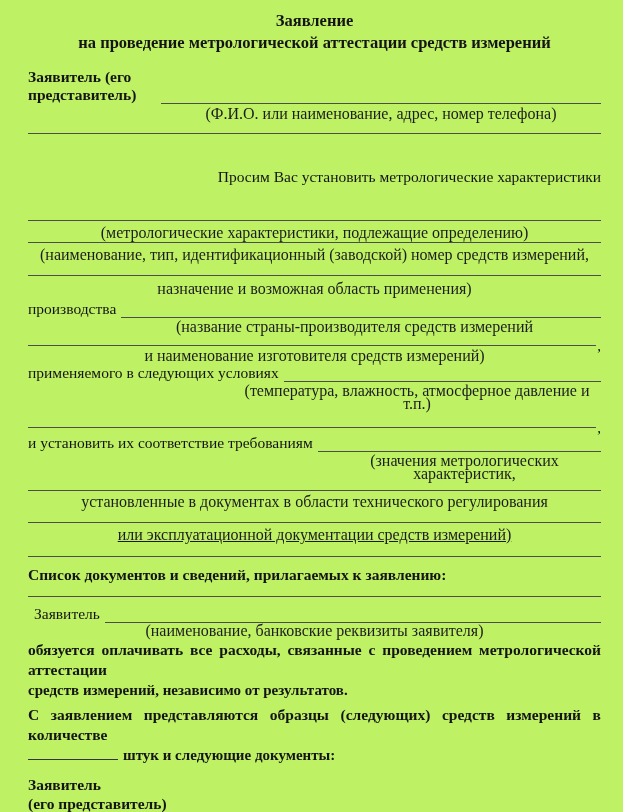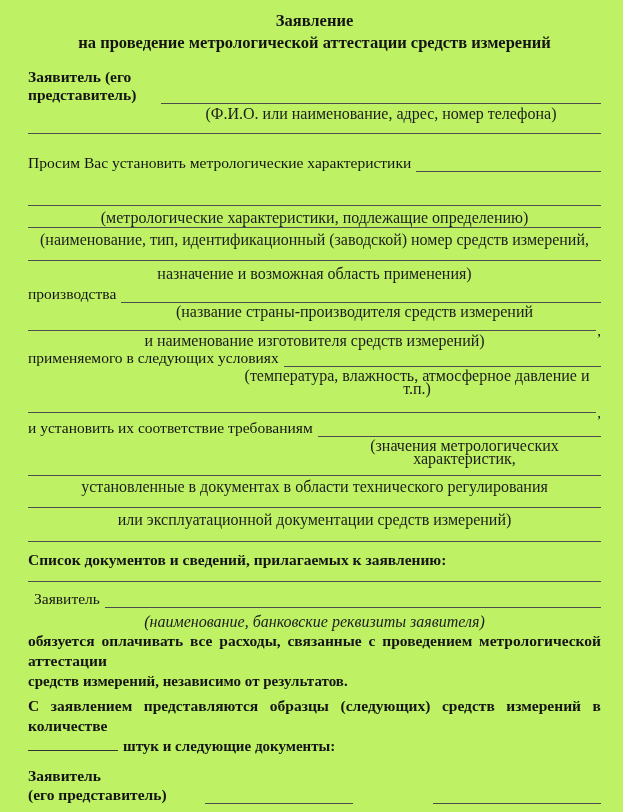--- a/index.html
+++ b/index.html
@@ -51,21 +51,21 @@
   <div class="t">Заявление</div>
   <div class="t">на проведение метрологической аттестации средств измерений</div>
 
   <div class="applicant-row">
     <div class="applicant-label">Заявитель (его представитель)</div>
     <div class="blank"></div>
   </div>
   <div class="cap" style="margin-left:133px; margin-top:3px;">(Ф.И.О. или наименование, адрес, номер телефона)</div>
   <div class="hr" style="margin-top:13px;"></div>
 
-  <div class="row" style="margin-top:19px;">
+  <div class="row" style="margin-top:33px;flex-direction:column;">
     <span class="bt">Просим Вас установить метрологические характеристики</span>
     <span class="blank"></span>
   </div>
   <div class="hr" style="margin-top:33px;"></div>
   <div class="cap" style="margin-top:5px;">(метрологические характеристики, подлежащие определению)</div>
   <div class="hr" style="margin-top:3px;"></div>
   <div class="cap" style="margin-top:5px;">(наименование, тип, идентификационный (заводской) номер средств измерений,</div>
   <div class="hr" style="margin-top:14px;"></div>
   <div class="cap" style="margin-top:6px;">назначение и возможная область применения)</div>
 
@@ -91,31 +91,31 @@
   </div>
 
   <div class="row" style="margin-top:5px;">
     <span class="bt">и установить их соответствие требованиям</span>
     <span class="blank"></span>
   </div>
   <div class="cap" style="margin-left:300px; margin-top:2px;">(значения метрологических характеристик,</div>
   <div class="hr" style="margin-top:10px;"></div>
   <div class="cap" style="margin-top:4px;">установленные в документах в области технического регулирования</div>
   <div class="hr" style="margin-top:14px;"></div>
-  <div class="cap" style="margin-top:5px;">или эксплуатационной документации средств измерений)</div>
+  <div class="cap" style="margin-top:5px;text-decoration:underline;">или эксплуатационной документации средств измерений)</div>
   <div class="hr" style="margin-top:15px;"></div>
 
   <div class="bt bold" style="margin-top:8px; white-space:normal;">Список документов и сведений, прилагаемых к заявлению:</div>
   <div class="hr" style="margin-top:12px;"></div>
 
   <div class="row" style="margin-top:7px; padding-left:6px;">
     <span class="bt">Заявитель</span>
     <span class="blank"></span>
   </div>
-  <div class="cap" style="margin-top:7px;font-style:italic;">(наименование, банковские реквизиты заявителя)</div>
+  <div class="cap" style="margin-top:1px;">(наименование, банковские реквизиты заявителя)</div>
   <div class="just" style="margin-top:3px;">обязуется оплачивать все расходы, связанные с проведением метрологической аттестации</div>
   <div class="para2">средств измерений, независимо от результатов.</div>
 
   <div class="just" style="margin-top:5px;">С заявлением представляются образцы (следующих) средств измерений в количестве</div>
   <div class="para2">
     <span class="inline-blank"></span><span>штук и следующие документы:</span>
   </div>
 
   <div class="sig-row">
     <div class="sig-label">

